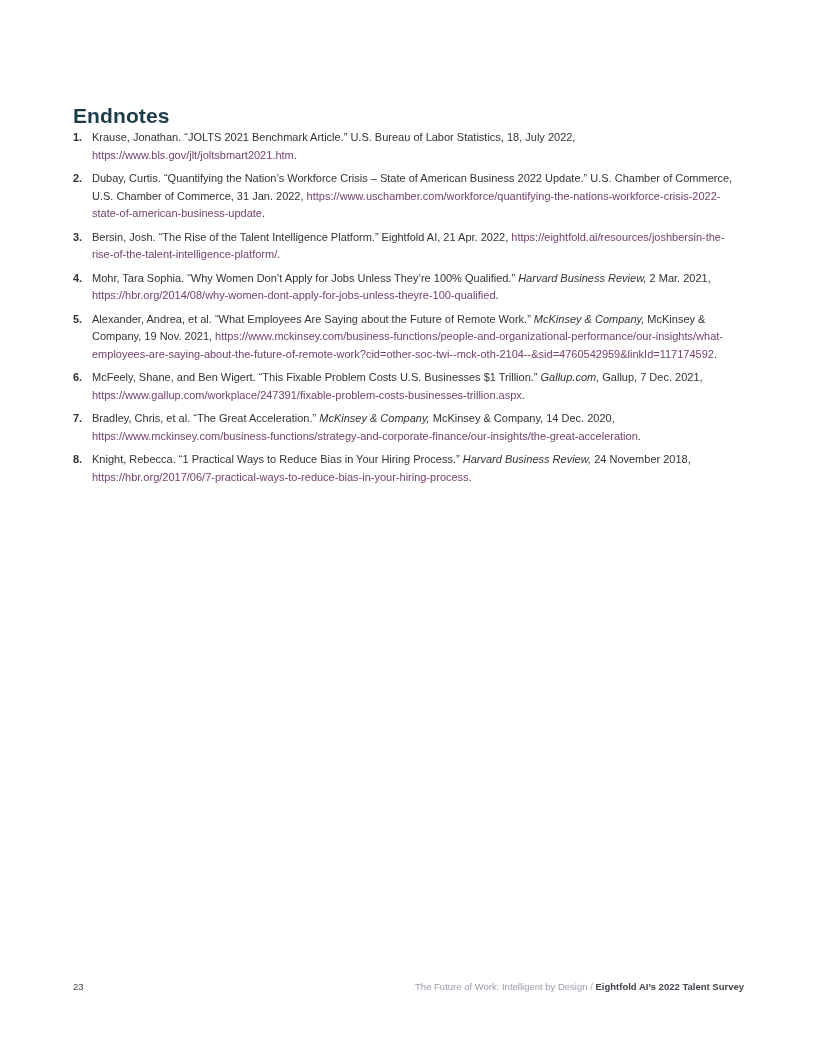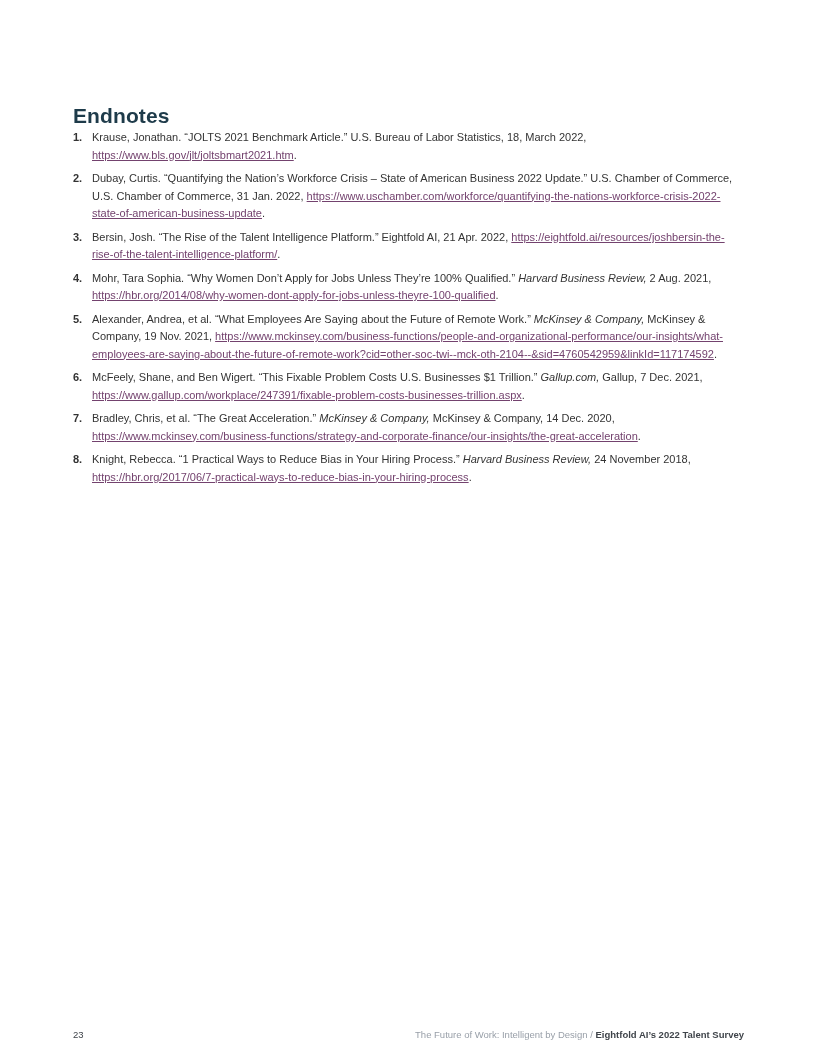--- a/index.html
+++ b/index.html
@@ -46,21 +46,20 @@
     width: 13px;
     margin-right: 6px;
     font-weight: 700;
   }
   .note-text {
     flex: 1;
     overflow-wrap: break-word;
   }
   .cite-link {
     color: var(--link-color);
-    text-decoration: underline;
     overflow-wrap: anywhere;
     word-break: break-word;
     cursor: pointer;
   }
   .italic { font-style: italic; }
   .footer {
     position: absolute;
     left: 73px;
     right: 72px;
     top: 981px;
@@ -68,51 +67,50 @@
     justify-content: space-between;
     align-items: baseline;
     font-size: 9.5px;
   }
   .page-num {
     font-weight: 400;
     color: var(--footer-dark);
   }
   .footer-right {
     color: var(--footer-light);
-    margin-top: 48px;
   }
   .footer-sep { color: var(--footer-light); }
   .footer-bold {
     font-weight: 700;
     color: var(--footer-dark);
   }
 </style>
 </head>
 <body>
 
 <div class="page">
 
   <h1 class="title">Endnotes</h1>
 
   <div class="notes">
       <div class="note">
         <span class="num">1.</span>
-        <span class="note-text"><span>Krause, Jonathan. “JOLTS 2021 Benchmark Article.” U.S. Bureau of Labor Statistics, 18, March 2022, </span><a class="cite-link">https://www.bls.gov/jlt/joltsbmart2021.htm</a><span>.</span></span>
+        <span class="note-text"><span>Krause, Jonathan. “JOLTS 2021 Benchmark Article.” U.S. Bureau of Labor Statistics, 18, July 2022, </span><a class="cite-link">https://www.bls.gov/jlt/joltsbmart2021.htm</a><span>.</span></span>
       </div>
       <div class="note">
         <span class="num">2.</span>
         <span class="note-text"><span>Dubay, Curtis. “Quantifying the Nation’s Workforce Crisis – State of American Business 2022 Update.” U.S. Chamber of Commerce, U.S. Chamber of Commerce, 31 Jan. 2022, </span><a class="cite-link">https://www.uschamber.com/workforce/quantifying-the-nations-workforce-crisis-2022-state-of-american-business-update</a><span>.</span></span>
       </div>
       <div class="note">
         <span class="num">3.</span>
         <span class="note-text"><span>Bersin, Josh. “The Rise of the Talent Intelligence Platform.” Eightfold AI, 21 Apr. 2022, </span><a class="cite-link">https://eightfold.ai/resources/joshbersin-the-rise-of-the-talent-intelligence-platform/</a><span>.</span></span>
       </div>
       <div class="note">
         <span class="num">4.</span>
-        <span class="note-text"><span>Mohr, Tara Sophia. “Why Women Don’t Apply for Jobs Unless They’re 100% Qualified.” </span><span class="italic">Harvard Business Review,</span><span> 2 Aug. 2021, </span><a class="cite-link">https://hbr.org/2014/08/why-women-dont-apply-for-jobs-unless-theyre-100-qualified</a><span>.</span></span>
+        <span class="note-text"><span>Mohr, Tara Sophia. “Why Women Don’t Apply for Jobs Unless They’re 100% Qualified.” </span><span class="italic">Harvard Business Review,</span><span> 2 Mar. 2021, </span><a class="cite-link">https://hbr.org/2014/08/why-women-dont-apply-for-jobs-unless-theyre-100-qualified</a><span>.</span></span>
       </div>
       <div class="note">
         <span class="num">5.</span>
         <span class="note-text"><span>Alexander, Andrea, et al. “What Employees Are Saying about the Future of Remote Work.” </span><span class="italic">McKinsey &amp; Company,</span><span> McKinsey &amp; Company, 19 Nov. 2021, </span><a class="cite-link">https://www.mckinsey.com/business-functions/people-and-organizational-performance/our-insights/what-employees-are-saying-about-the-future-of-remote-work?cid=other-soc-twi--mck-oth-2104--&amp;sid=4760542959&amp;linkId=117174592</a><span>.</span></span>
       </div>
       <div class="note">
         <span class="num">6.</span>
         <span class="note-text"><span>McFeely, Shane, and Ben Wigert. “This Fixable Problem Costs U.S. Businesses $1 Trillion.” </span><span class="italic">Gallup.com,</span><span> Gallup, 7 Dec. 2021, </span><a class="cite-link">https://www.gallup.com/workplace/247391/fixable-problem-costs-businesses-trillion.aspx</a><span>.</span></span>
       </div>
       <div class="note">

